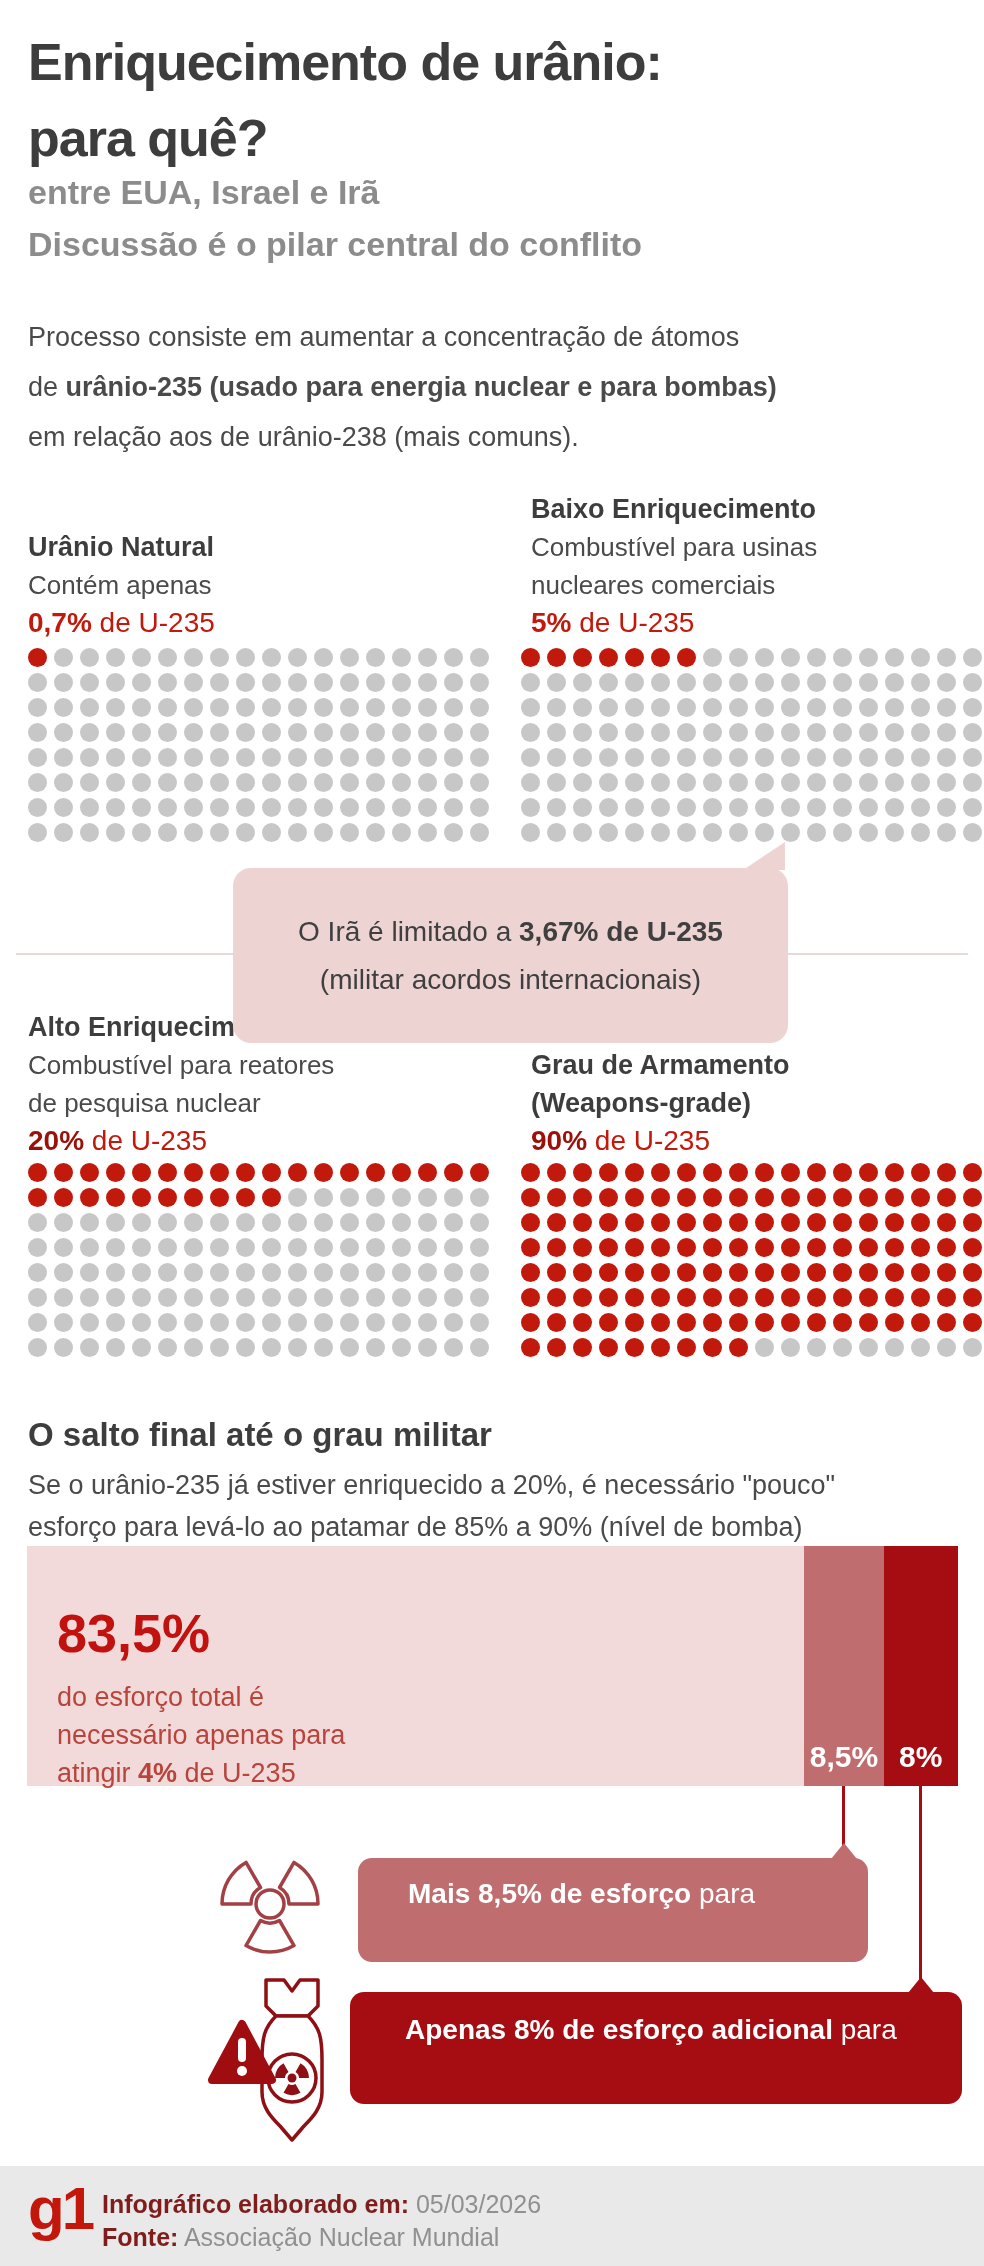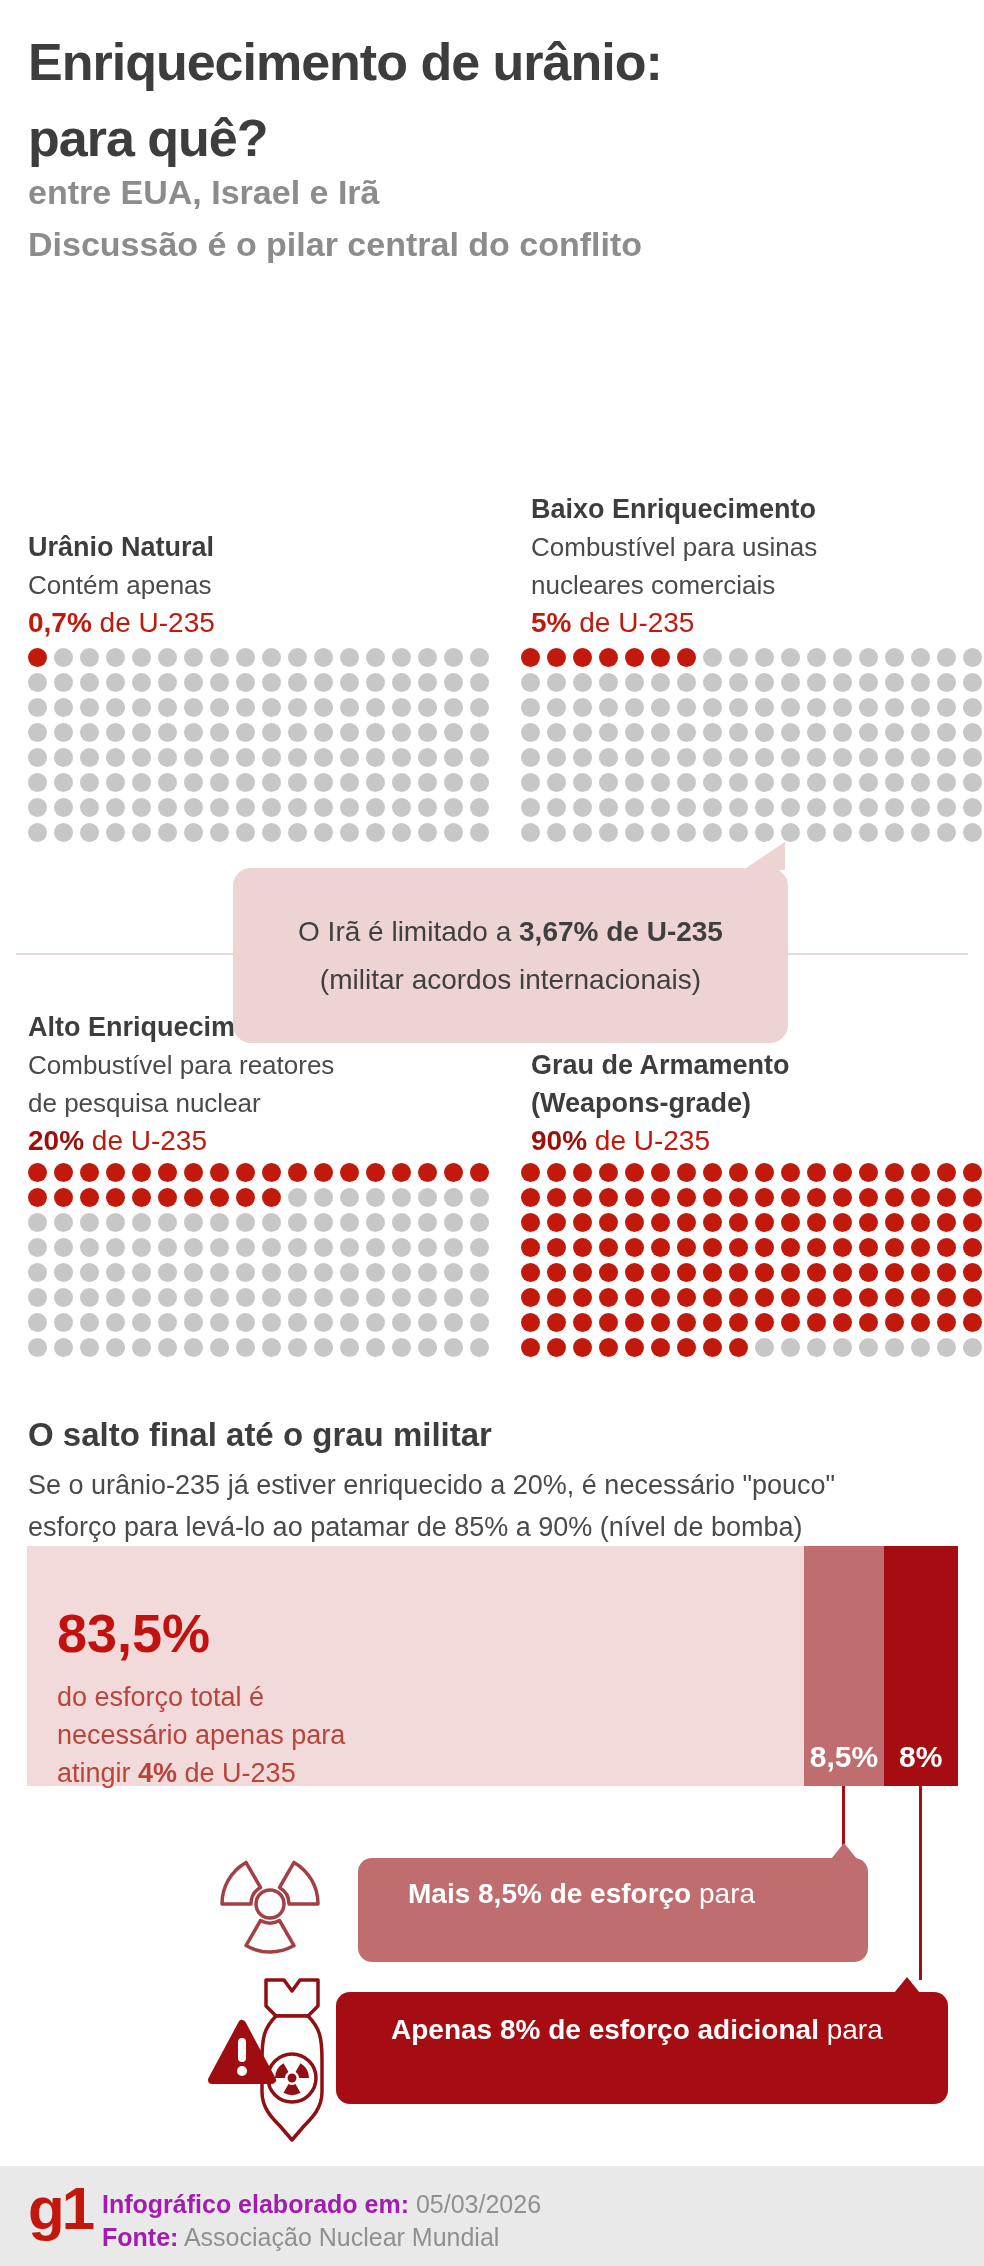--- a/index.html
+++ b/index.html
@@ -46,46 +46,51 @@
 
   .vline{position:absolute;width:3px;background:#a50d12;}
   .vline-a{left:842px;top:1786px;height:62px;}
   .vline-b{left:919px;top:1786px;height:194px;}
 
   .callout{position:absolute;border-radius:14px;color:#ffffff;font-size:28px;line-height:44px;}
   .callout .tail{position:absolute;top:-15px;width:0;height:0;
                  border-left:13px solid transparent;border-right:13px solid transparent;}
   .callout-rose{left:358px;top:1858px;width:510px;height:104px;background:#c06d6f;padding:14px 0 0 50px;box-sizing:border-box;}
   .callout-rose .tail{left:473px;border-bottom:16px solid #c06d6f;}
-  .callout-dark{left:336px;top:1992px;width:612px;height:112px;background:#a50d12;padding:16px 0 0 55px;box-sizing:border-box;}
+  .callout-dark{left:350px;top:1992px;width:612px;height:112px;background:#a50d12;padding:16px 0 0 55px;box-sizing:border-box;}
   .callout-dark .tail{left:558px;border-bottom:16px solid #a50d12;}
 
   .icon{position:absolute;}
   .icon-radiation{left:214px;top:1852px;}
   .icon-bomb{left:250px;top:1976px;}
   .icon-warning{left:206px;top:2018px;z-index:3;}
 
   
   .footer{position:absolute;left:0;top:2166px;width:984px;height:100px;background:#e9e9e9;}
   .g1{position:absolute;left:28px;top:8px;font-size:60px;font-weight:800;letter-spacing:-3px;color:#c4170c;}
   .credits{position:absolute;left:102px;top:22px;font-size:25px;line-height:33px;color:#909090;}
-  .credits b{color:#a21caf;}
+  .credits b{color:#7f1d1d;}
 </style>
 </head>
 <body>
 
 <div class="canvas">
 
   <div class="title">
     <div>Enriquecimento de urânio:</div>
     <div>para quê?</div>
   </div>
   <div class="subtitle">
     <div>entre EUA, Israel e Irã</div>
     <div>Discussão é o pilar central do conflito</div>
+  </div>
+  <div class="intro">
+    <div>Processo consiste em aumentar a concentração de átomos</div>
+    <div><span>de </span><b>urânio-235 (usado para energia nuclear e para bombas)</b></div>
+    <div>em relação aos de urânio-238 (mais comuns).</div>
   </div>
 
   <div class="col-block" style="left:28px;top:528px;">
     <div class="col-title">Urânio Natural</div>
     <div class="col-desc">Contém apenas</div>
     <div class="col-pct"><b>0,7%</b><span> de U-235</span></div>
   </div>
   <div class="col-block" style="left:531px;top:490px;">
     <div class="col-title">Baixo Enriquecimento</div>
     <div class="col-desc">Combustível para usinas</div>

